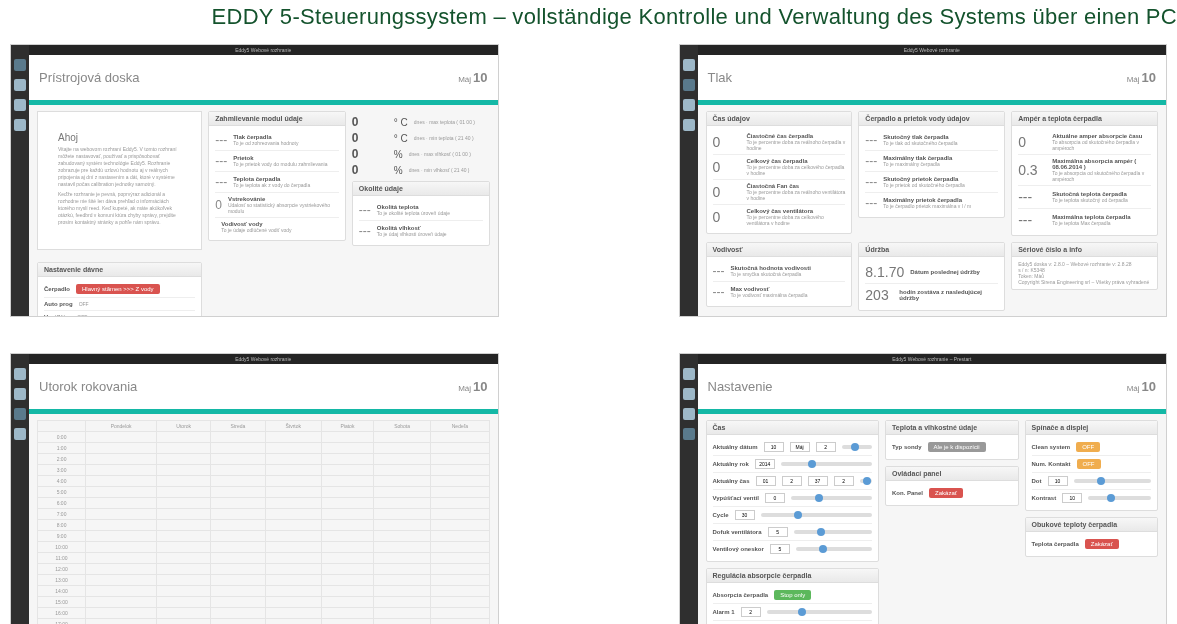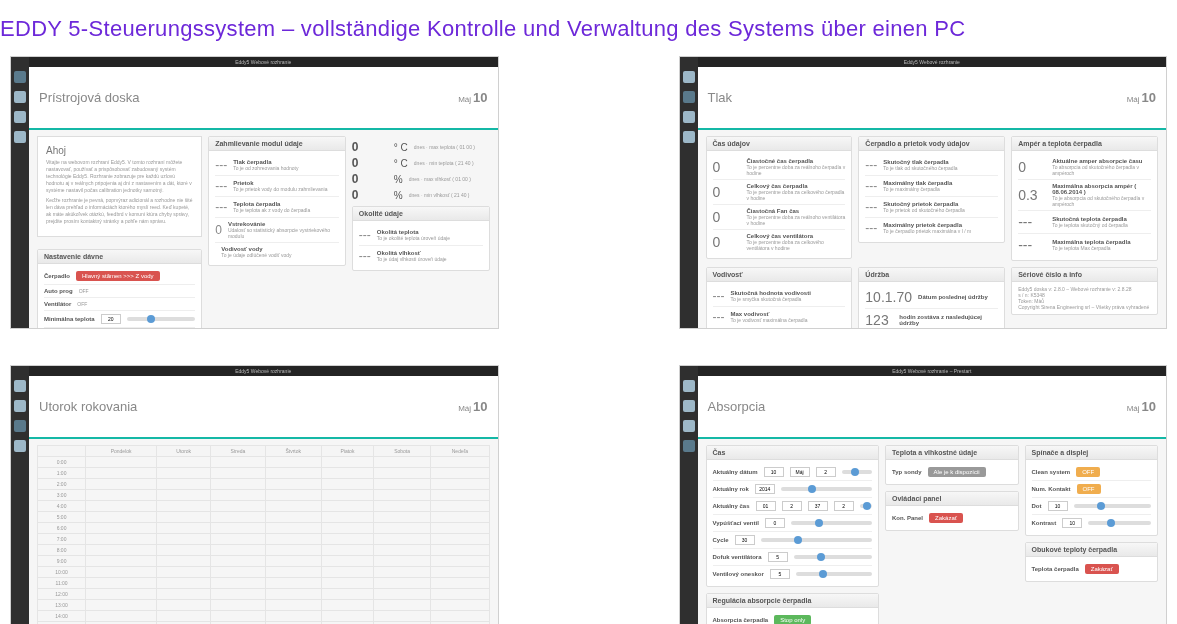--- a/index.html
+++ b/index.html
@@ -1,25 +1,25 @@
 <!DOCTYPE html>
 <html><head>
 <meta charset="utf-8">
 <style>
 *{box-sizing:border-box;margin:0;padding:0;font-family:Arial,Helvetica,sans-serif}
 body{width:1177px;height:624px;background:#fff;overflow:hidden}
-.page-title{color:#6d28d9;font-weight:300;font-size:22px;text-align:left;padding:16px 0 10px;letter-spacing:.3px}
+.page-title{color:#14532d;font-weight:300;font-size:22px;text-align:right;padding:4px 0 10px;letter-spacing:.3px}
 .grid{display:grid;grid-template-columns:1fr 1fr;grid-template-rows:1fr 1fr;gap:36px 180px;padding:4px 10px 0 10px;height:calc(100% - 38px)}
 .shot{position:relative;background:#f3f3f3;border:1px solid #d0d0d0;overflow:hidden;font-size:6px;color:#555;display:flex}
 .sidebar{width:18px;background:#2f2f2f;display:flex;flex-direction:column;padding-top:14px;gap:8px;align-items:center}
 .sbicon{width:12px;height:12px;background:#9db8c8;border-radius:2px}
 .sbicon.active{background:#5a7a8c}
 .panel{flex:1;display:flex;flex-direction:column;background:#f6f6f6}
 .appbar{height:10px;background:#242424;color:#bbb;font-size:5px;display:flex;align-items:center;justify-content:center}
-.phead{display:flex;align-items:baseline;justify-content:space-between;padding:23px 10px;background:#fff;border-bottom:2px solid #14b8a6}
+.phead{display:flex;align-items:baseline;justify-content:space-between;padding:15px 10px;background:#fff;border-bottom:5px solid #14b8a6}
 .phead h2{font-size:13px;color:#888;font-weight:400}
 .phead .date{font-size:8px;color:#888}
 .phead .date b{font-size:13px;color:#888;font-weight:700;margin-left:2px}
 .body{flex:1;padding:6px 8px;overflow:hidden}
 .card{background:#fff;border:1px solid #ddd;border-radius:2px;margin-bottom:6px}
 .card .chead{background:linear-gradient(#f7f7f7,#e9e9e9);border-bottom:1px solid #ddd;padding:3px 6px;font-size:7px;color:#555;font-weight:700}
 .card .cbody{padding:4px 6px}
 .row{display:flex;align-items:center;gap:6px;border-bottom:1px solid #eee;padding:3px 0}
 .row:last-child{border-bottom:none}
 .bignum{font-size:14px;color:#777;font-weight:300;min-width:28px}
@@ -38,21 +38,21 @@
 .sched{width:100%;border-collapse:collapse;font-size:5px}
 .sched th,.sched td{border:1px solid #e5e5e5;padding:2px;text-align:center;color:#999}
 .sched th{background:#f5f5f5;font-weight:400}
 .sched td{height:7px}
 .metrics{display:flex;flex-direction:column;gap:2px;padding:4px 0}
 .metric{display:flex;align-items:center;gap:6px}
 .metric .v{font-size:12px;color:#555;font-weight:700;min-width:36px}
 .metric .u{font-size:10px;color:#555}
 .metric .d{font-size:5px;color:#999}
 input.mini{width:20px;height:10px;font-size:5px;border:1px solid #ccc;text-align:center}
-.welcome{background:#fff;border:1px solid #ddd;padding:8px;margin-bottom:12px}
+.welcome{background:#fff;border:1px solid #ddd;padding:20px;margin-bottom:12px}
 .welcome h3{font-size:10px;color:#777;font-weight:400;margin-bottom:3px}
 .welcome p{font-size:5px;color:#999;line-height:1.4;margin-bottom:3px}
 </style>
 </head>
 <body>
 
 <div class="page-title">EDDY 5-Steuerungssystem – vollständige Kontrolle und Verwaltung des Systems über einen PC</div>
 
 <div class="grid">
 
@@ -338,27 +338,27 @@
                     </div>
                   </div>
                 </div>
               </div>
             </div>
     <div class="col">
               <div class="card">
                 <div class="chead">Údržba</div>
                 <div class="cbody" id="info-maint">
                   <div class="row">
-                    <span class="bignum">10.1.70</span>
+                    <span class="bignum">8.1.70</span>
                     <div>
                       <div class="lbl">Dátum poslednej údržby</div>
                     </div>
                   </div>
                   <div class="row">
-                    <span class="bignum">123</span>
+                    <span class="bignum">203</span>
                     <div>
                       <div class="lbl">hodín zostáva z nasledujúcej údržby</div>
                     </div>
                   </div>
                 </div>
               </div>
             </div>
     <div class="col">
               <div class="card">
                 <div class="chead">Sériové číslo a info</div>
@@ -611,21 +611,21 @@
 <div class="shot">
  <div class="sidebar">
   <div class="sbicon"></div>
   <div class="sbicon"></div>
   <div class="sbicon"></div>
   <div class="sbicon active"></div>
  </div>
  <div class="panel">
   <div class="appbar">Eddy5 Webové rozhranie – Prestart</div>
   <div class="phead">
-   <h2>Absorpcia</h2>
+   <h2>Nastavenie</h2>
    <div class="date"><span>Máj</span><b>10</b></div>
   </div>
   <div class="body cols">
     <div class="col" style="flex:1.3">
       <div class="card">
               <div class="chead">Čas</div>
               <div class="cbody" id="set-time">
                 <div class="row">
                   <span class="lbl">Aktuálny dátum</span>
                   <input class="mini" value="10" style="">

